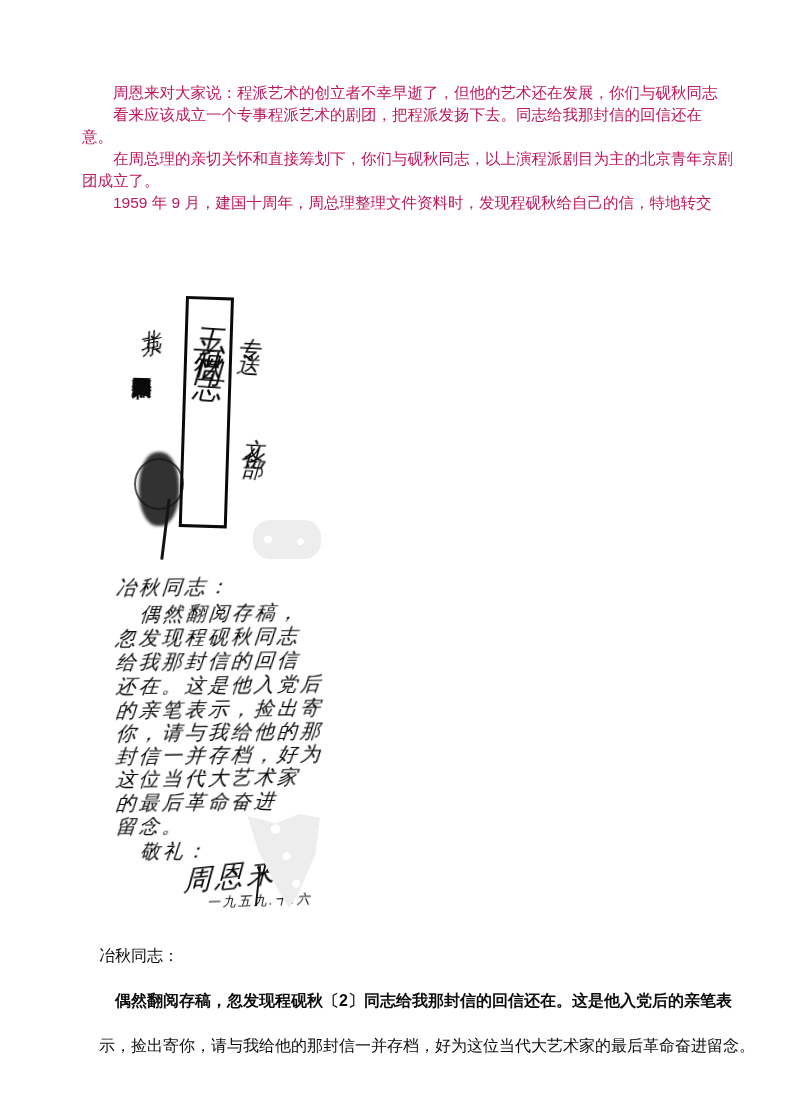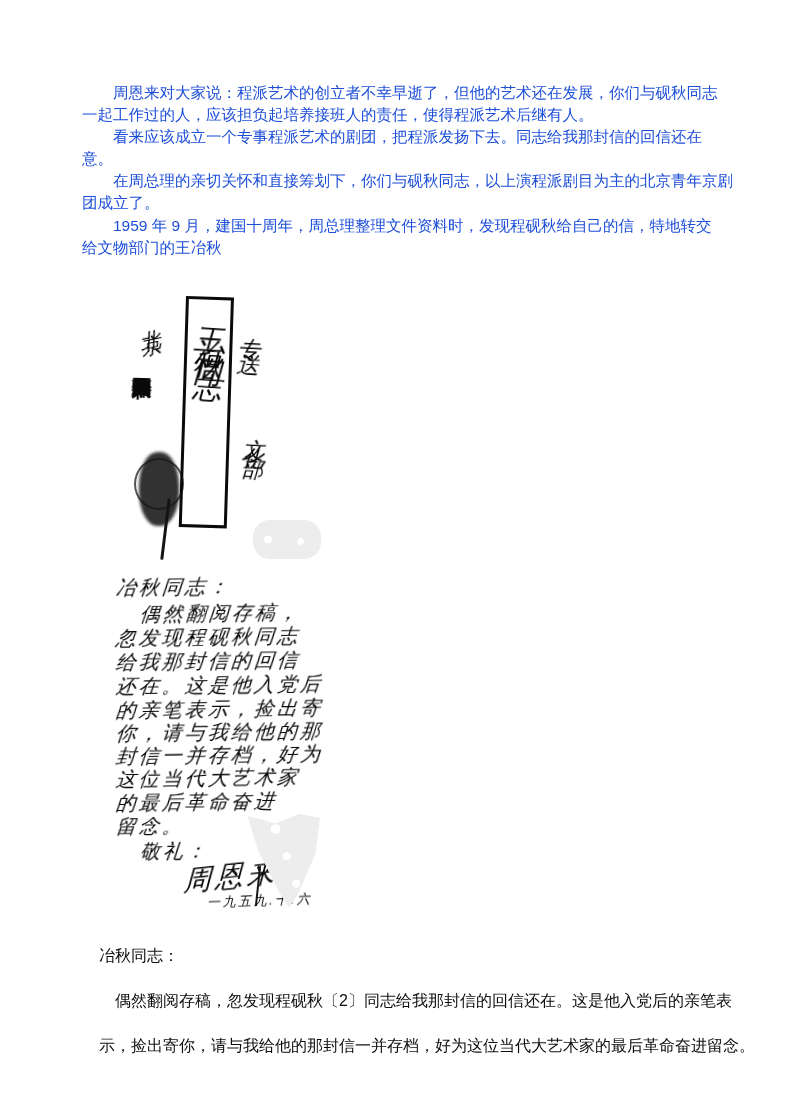--- a/index.html
+++ b/index.html
@@ -1,21 +1,21 @@
 <!DOCTYPE html>
 <html><head>
 <meta charset="utf-8">
 <style>
   html,body{margin:0;padding:0;background:#ffffff;}
   .page{
     position:relative;width:800px;height:1100px;background:#ffffff;
     font-family:"Liberation Sans",sans-serif;color:#111;overflow:hidden;
   }
   
-  .top-text{position:absolute;left:82px;top:82px;font-size:15.5px;line-height:22.1px;color:#1d4ed8;}
+  .top-text{position:absolute;left:82px;top:82px;font-size:15.5px;line-height:22.1px;color:#be185d;}
   .tline{white-space:nowrap;}
   .tline.ind{text-indent:2em;}
   
   .figure{position:absolute;left:0;top:0;width:800px;height:1100px;pointer-events:none;}
   .hand{font-style:italic;color:#151515;filter:blur(0.45px) contrast(1.15);}
   .vert{writing-mode:vertical-rl;text-orientation:upright;}
   
   .env-bj{position:absolute;left:131px;top:314px;font-size:21px;letter-spacing:4px;transform:rotate(-12deg);}
   .env-printed{position:absolute;left:130px;top:362px;font-size:20px;font-weight:bold;letter-spacing:0;
     color:#0a0a0a;filter:blur(0.35px);transform:rotate(1.5deg);}
@@ -49,36 +49,34 @@
   .r8{left:116px;top:765px;}  .r9{left:116px;top:789px;}
   .r10{left:116px;top:813px;} .r11{left:140px;top:838px;}
   .signature{position:absolute;left:183px;top:858px;font-size:28px;letter-spacing:4px;
     transform:rotate(-6deg) skewX(-8deg);}
   .sig-stroke{position:absolute;left:257px;top:866px;width:2px;height:40px;background:#161616;
     transform:rotate(6deg);filter:blur(.3px);}
   .ldate{position:absolute;left:207px;top:892px;font-size:13px;letter-spacing:2.5px;transform:rotate(-2deg);}
   
   .bottom-text{position:absolute;left:99px;top:933px;font-size:16px;line-height:45px;color:#0d0d0d;}
   .bline{white-space:nowrap;}
-  .bline.ind1{text-indent:1em;}
+  .bline.ind1{text-indent:1em;font-weight:bold;}
 </style>
 </head>
 <body>
 
 <div class="page">
 
   <div class="top-text">
     <div class="tline ind">周恩来对大家说：程派艺术的创立者不幸早逝了，但他的艺术还在发展，你们与砚秋同志</div>
-    <div class="tline">一起工作过的人，应该担负起培养接班人的责任，使得程派艺术后继有人。</div>
     <div class="tline ind">看来应该成立一个专事程派艺术的剧团，把程派发扬下去。同志给我那封信的回信还在</div>
     <div class="tline">意。</div>
     <div class="tline ind">在周总理的亲切关怀和直接筹划下，你们与砚秋同志，以上演程派剧目为主的北京青年京剧</div>
     <div class="tline">团成立了。</div>
     <div class="tline ind">1959 年 9 月，建国十周年，周总理整理文件资料时，发现程砚秋给自己的信，特地转交</div>
-    <div class="tline">给文物部门的王冶秋</div>
   </div>
 
   <div class="figure">
 
     <div class="env-bj hand vert">北京</div>
     <div class="env-printed vert">中華人民共和國</div>
     <div class="postmark-ring"></div>
     <div class="postmark-blob"></div>
     <div class="postmark-tail"></div>
     <div class="env-box">

